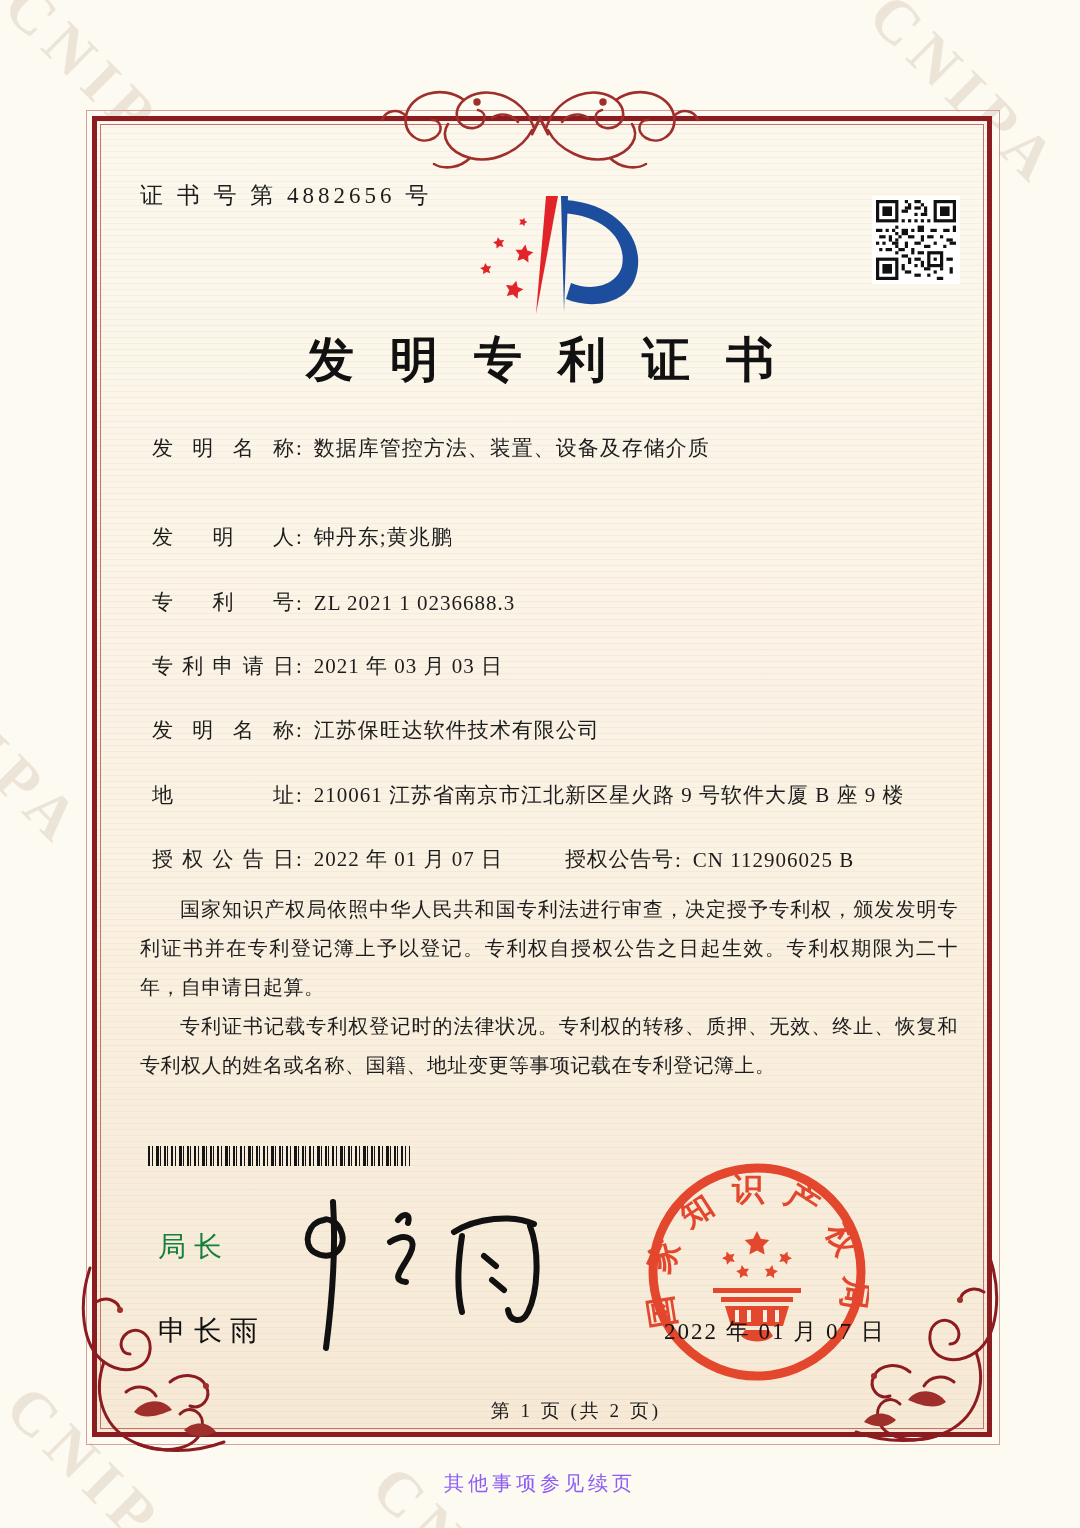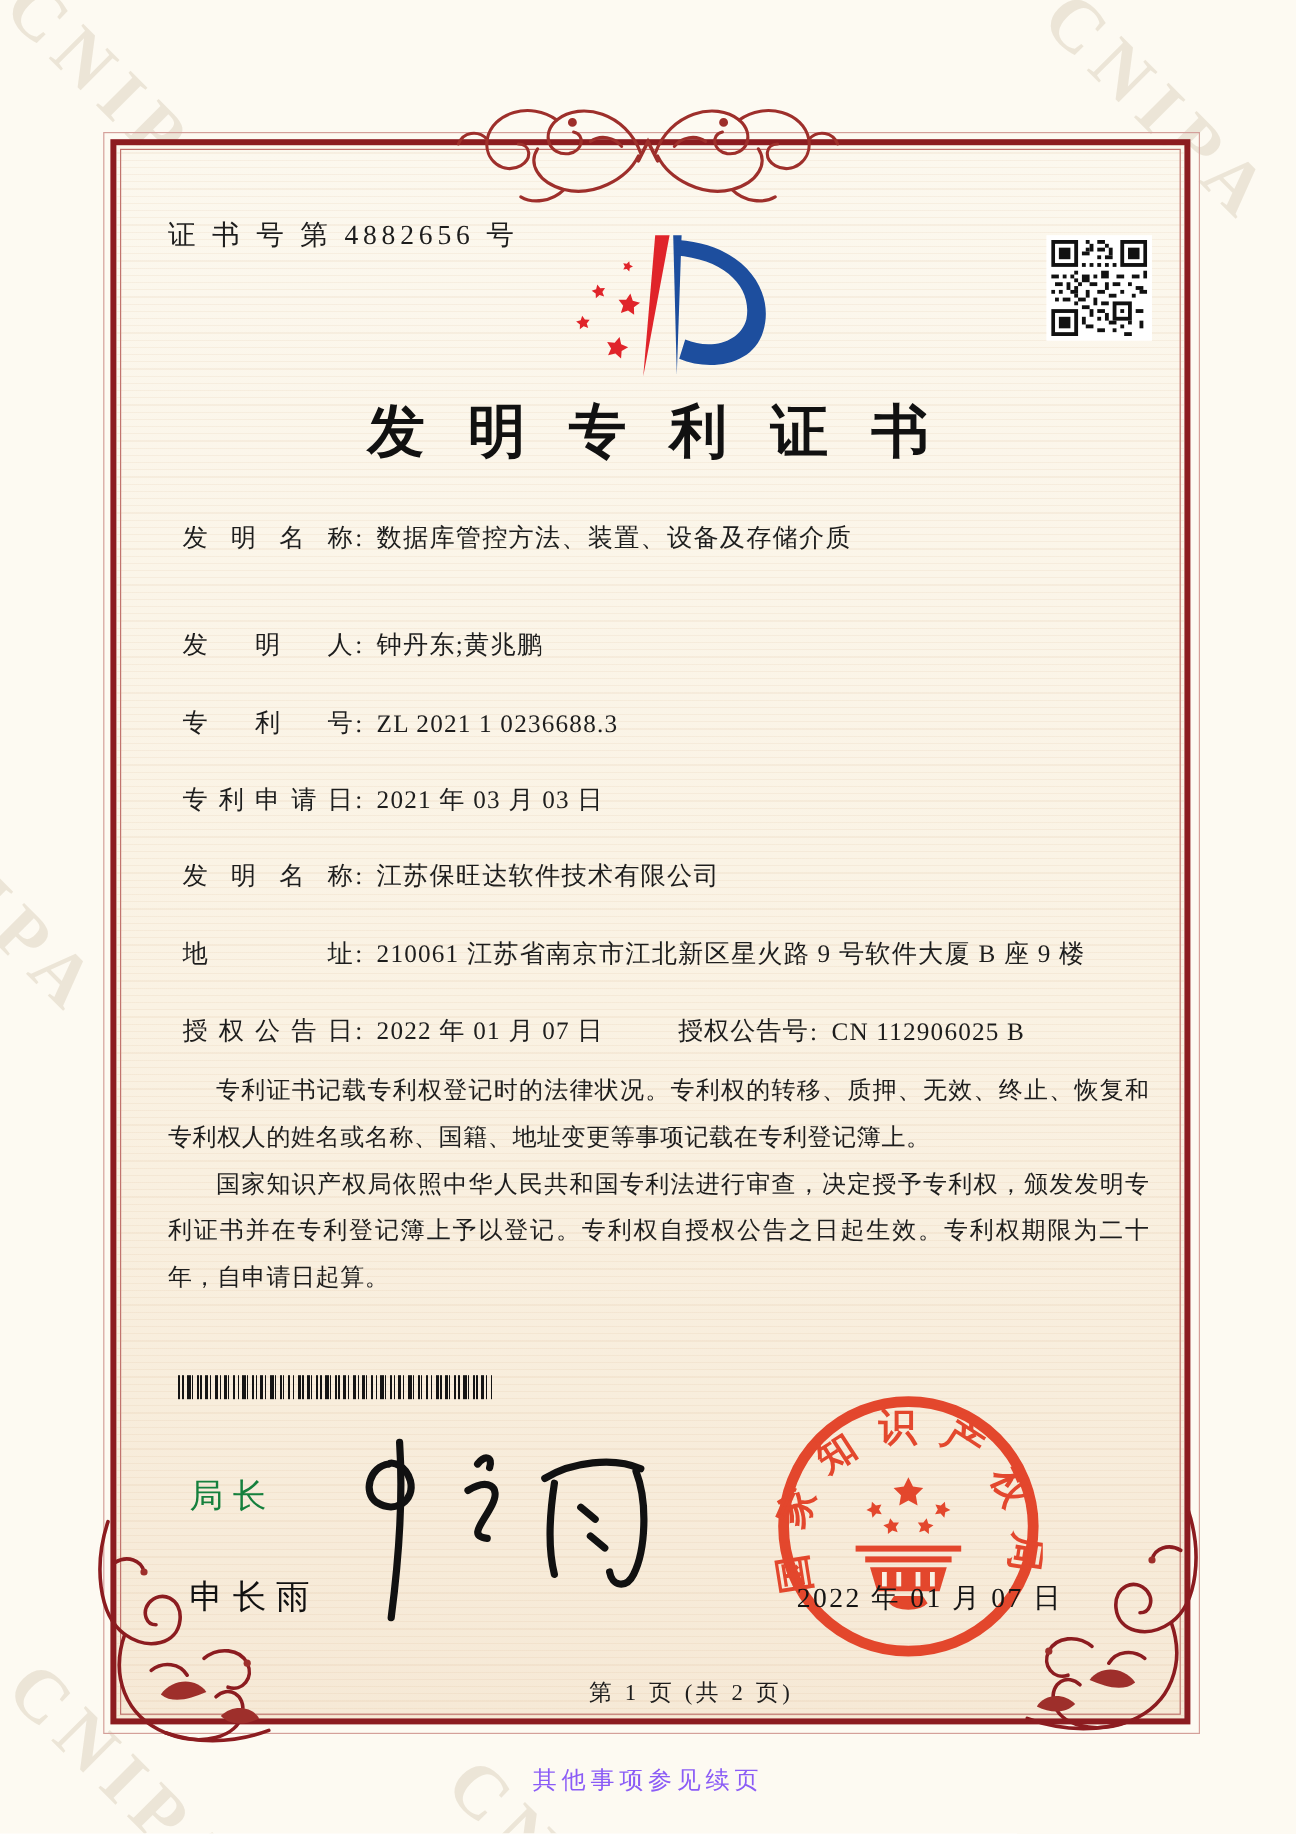--- a/index.html
+++ b/index.html
@@ -265,22 +265,22 @@
     <span class="flabel">地址</span><span class="fcolon">:</span><span class="fvalue">210061 江苏省南京市江北新区星火路 9 号软件大厦 B 座 9 楼</span>
   </div>
   <div class="frow" style="top:845px;">
     <span class="flabel">授权公告日</span><span class="fcolon">:</span><span class="fvalue">2022 年 01 月 07 日</span>
     <span class="fpair2">
       <span class="flabel">授权公告号</span><span class="fcolon">:</span><span class="fvalue">CN 112906025 B</span>
     </span>
   </div>
 
   <div class="legal">
+    <p>国家知识产权局依照中华人民共和国专利法进行审查，决定授予专利权，颁发发明专利证书并在专利登记簿上予以登记。专利权自授权公告之日起生效。专利权期限为二十年，自申请日起算。</p>
     <p>专利证书记载专利权登记时的法律状况。专利权的转移、质押、无效、终止、恢复和专利权人的姓名或名称、国籍、地址变更等事项记载在专利登记簿上。</p>
-    <p>国家知识产权局依照中华人民共和国专利法进行审查，决定授予专利权，颁发发明专利证书并在专利登记簿上予以登记。专利权自授权公告之日起生效。专利权期限为二十年，自申请日起算。</p>
   </div>
 
   <div class="barcode"></div>
 
   <div class="director-title">局长</div>
   <div class="director-name">申长雨</div>
 
   <svg class="signature" viewBox="0 0 300 170">
     <g stroke="#111" stroke-width="6" fill="none" stroke-linecap="round" stroke-linejoin="round">
       <path d="M46,30 C30,32 24,54 36,62 C52,72 68,60 64,44 C60,30 48,28 46,30"></path>

